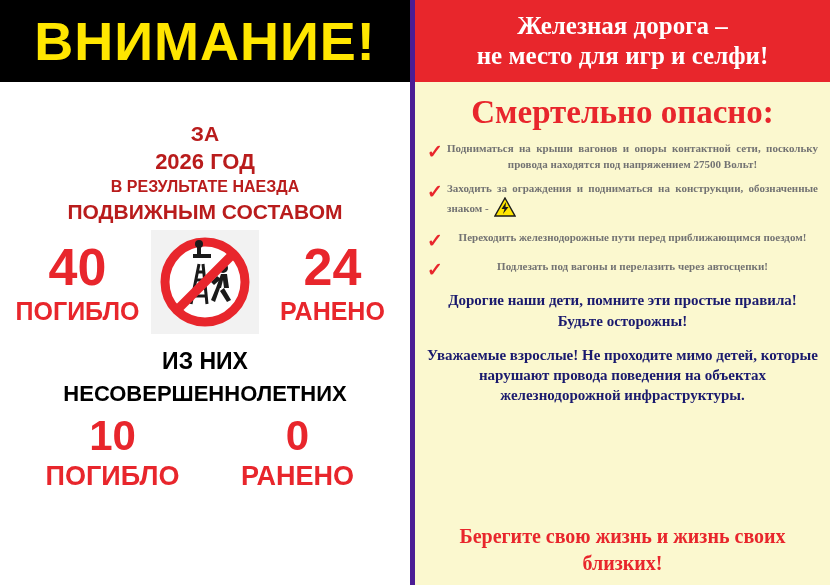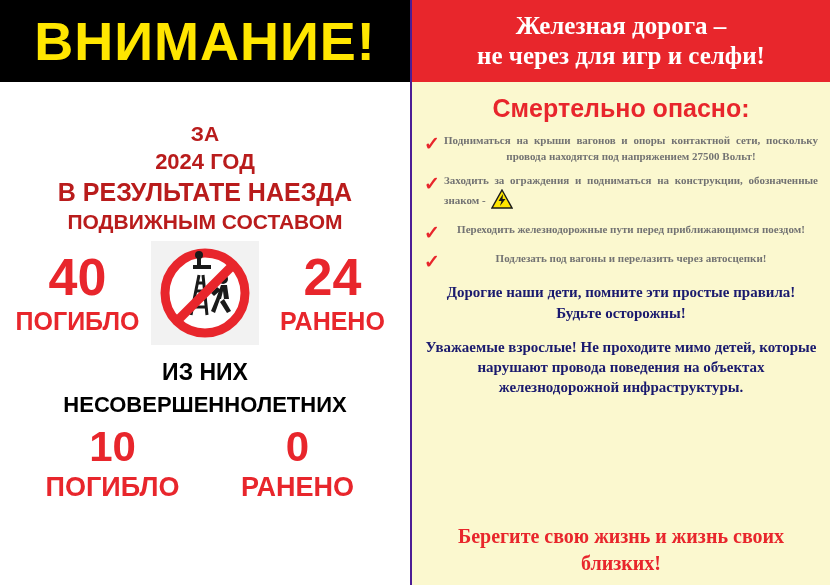--- a/index.html
+++ b/index.html
@@ -58,21 +58,21 @@
   }
   .hl-line {
     font-family: "Liberation Sans", sans-serif;
     font-weight: bold;
     color: #b91c1c;
     text-align: right;
     line-height: 1.18;
   }
   .hl-za { font-size: 21px; margin-top: 2px; }
   .hl-year { font-size: 22px; margin-top: 2px; }
-  .hl-res { font-size: 25px; margin-top: 3px; }
+  .hl-res { font-size: 16px; margin-top: 3px; }
   .hl-sost { font-size: 21px; margin-top: 3px; }
 
   .stats-row {
     display: flex;
     align-items: center;
     justify-content: center;
     width: 100%;
     margin-top: 6px;
   }
   .stat-block {
@@ -151,21 +151,21 @@
   }
 
   
   .right-panel {
     width: 420px;
     height: 585px;
     background: #fbf8cf;
     display: flex;
     flex-direction: column;
     box-sizing: border-box;
-    border-left: 2px solid #4c1d95;
+    border-left: 5px solid #4c1d95;
   }
   .red-bar {
     background: #e8262c;
     height: 82px;
     display: flex;
     flex-direction: column;
     align-items: center;
     justify-content: center;
     box-sizing: border-box;
   }
@@ -181,23 +181,23 @@
   .right-body {
     flex: 1;
     padding: 8px 12px 4px 12px;
     box-sizing: border-box;
     display: flex;
     flex-direction: column;
   }
   .deadly {
     text-align: center;
     color: #e8262c;
-    font-family: Liberation Sans, sans-serif;
-    font-weight: bold;
-    font-size: 25px;
+    font-family: Liberation Serif, serif;
+    font-weight: bold;
+    font-size: 33px;
     margin: 4px 0 10px 0;
   }
   .bullet {
     display: flex;
     align-items: flex-start;
     margin-bottom: 9px;
   }
   .check {
     flex: 0 0 20px;
     color: #e8262c;
@@ -254,21 +254,21 @@
 <div class="poster">
 
   <div class="left-panel">
 
     <div class="attention-bar">
       <div class="attention-text">ВНИМАНИЕ!</div>
     </div>
 
     <div class="left-body">
       <div class="hl-line hl-za">ЗА</div>
-      <div class="hl-line hl-year">2024 ГОД</div>
+      <div class="hl-line hl-year">2026 ГОД</div>
       <div class="hl-line hl-res">В РЕЗУЛЬТАТЕ НАЕЗДА</div>
       <div class="hl-line hl-sost">ПОДВИЖНЫМ СОСТАВОМ</div>
 
       <div class="stats-row">
         <div class="stat-block">
           <div class="stat-number">40</div>
           <div class="stat-label">ПОГИБЛО</div>
         </div>
 
         <div class="sign-wrap">
@@ -324,21 +324,21 @@
           <div class="stat-label-2">РАНЕНО</div>
         </div>
       </div>
     </div>
   </div>
 
   <div class="right-panel">
 
     <div class="red-bar">
       <div class="red-bar-line">Железная дорога –</div>
-      <div class="red-bar-line">не через для игр и селфи!</div>
+      <div class="red-bar-line">не место для игр и селфи!</div>
     </div>
 
     <div class="right-body">
       <div class="deadly">Смертельно опасно:</div>
 
       <div class="bullet">
         <div class="check">✓</div>
         <div class="bullet-text">Подниматься на крыши вагонов и опоры контактной сети, поскольку провода находятся под напряжением 27500 Вольт!</div>
       </div>
 

